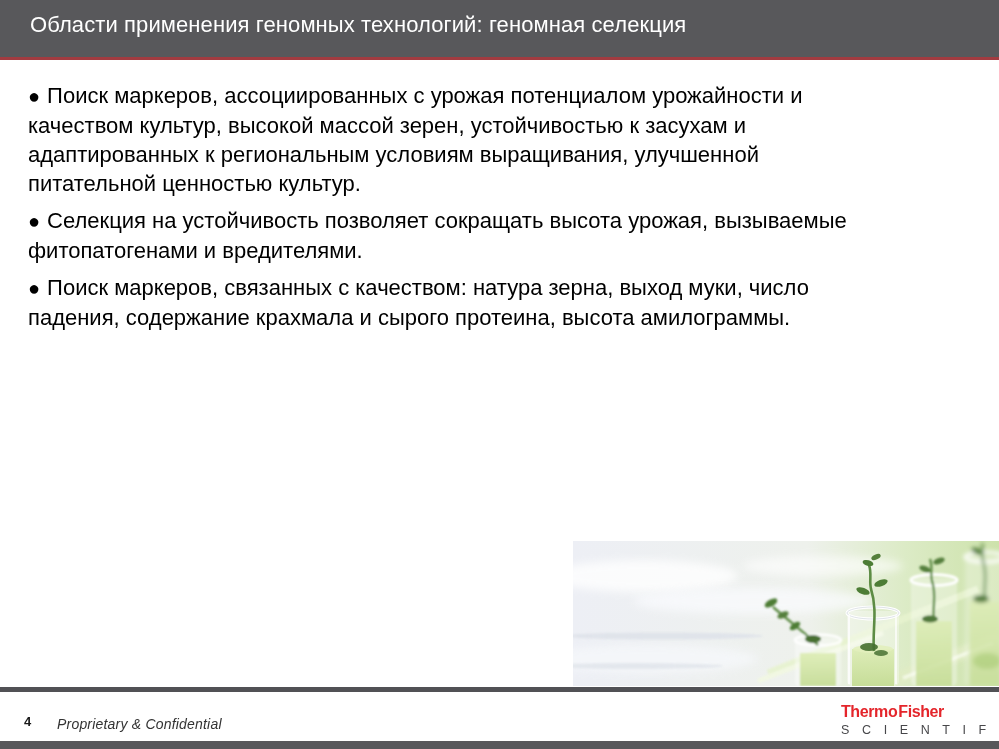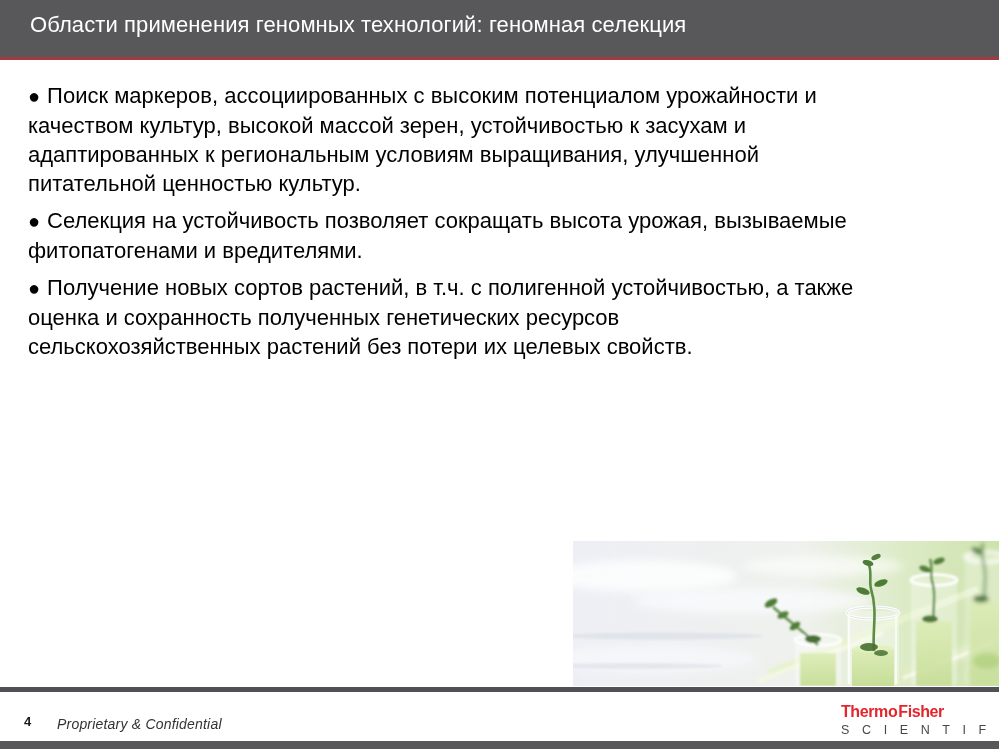--- a/index.html
+++ b/index.html
@@ -71,29 +71,28 @@
 <body>
 
 <div class="slide">
 
   <header class="titlebar">
     <h1>Области применения геномных технологий: геномная селекция</h1>
   </header>
   <div class="accent-line"></div>
 
   <main class="body">
-    <p class="bullet"><span class="glyph">●</span><span>Поиск маркеров, ассоциированных с высоким потенциалом урожайности и
+    <p class="bullet"><span class="glyph">●</span><span>Поиск маркеров, ассоциированных с урожая потенциалом урожайности и
 качеством культур, высокой массой зерен, устойчивостью к засухам и
 адаптированных к региональным условиям выращивания, улучшенной
 питательной ценностью культур.</span></p>
     <p class="bullet"><span class="glyph">●</span><span>Селекция на устойчивость позволяет сокращать высота урожая, вызываемые
 фитопатогенами и вредителями.</span></p>
-    <p class="bullet"><span class="glyph">●</span><span>Получение новых сортов растений, в т.ч. с полигенной устойчивостью, а также
-оценка и сохранность полученных генетических ресурсов
-сельскохозяйственных растений без потери их целевых свойств.</span></p>
+    <p class="bullet"><span class="glyph">●</span><span>Поиск маркеров, связанных с качеством: натура зерна, выход муки, число
+падения, содержание крахмала и сырого протеина, высота амилограммы.</span></p>
   </main>
 
   <div class="photo">
     <svg width="426" height="145" viewBox="0 0 426 145" xmlns="http://www.w3.org/2000/svg">
       <defs>
         <linearGradient id="bg" x1="0" y1="0" x2="1" y2="0">
           <stop offset="0" stop-color="#edeff5"></stop>
           <stop offset="0.55" stop-color="#eef1ec"></stop>
           <stop offset="0.78" stop-color="#dcebc6"></stop>
           <stop offset="1" stop-color="#cde2ab"></stop>

